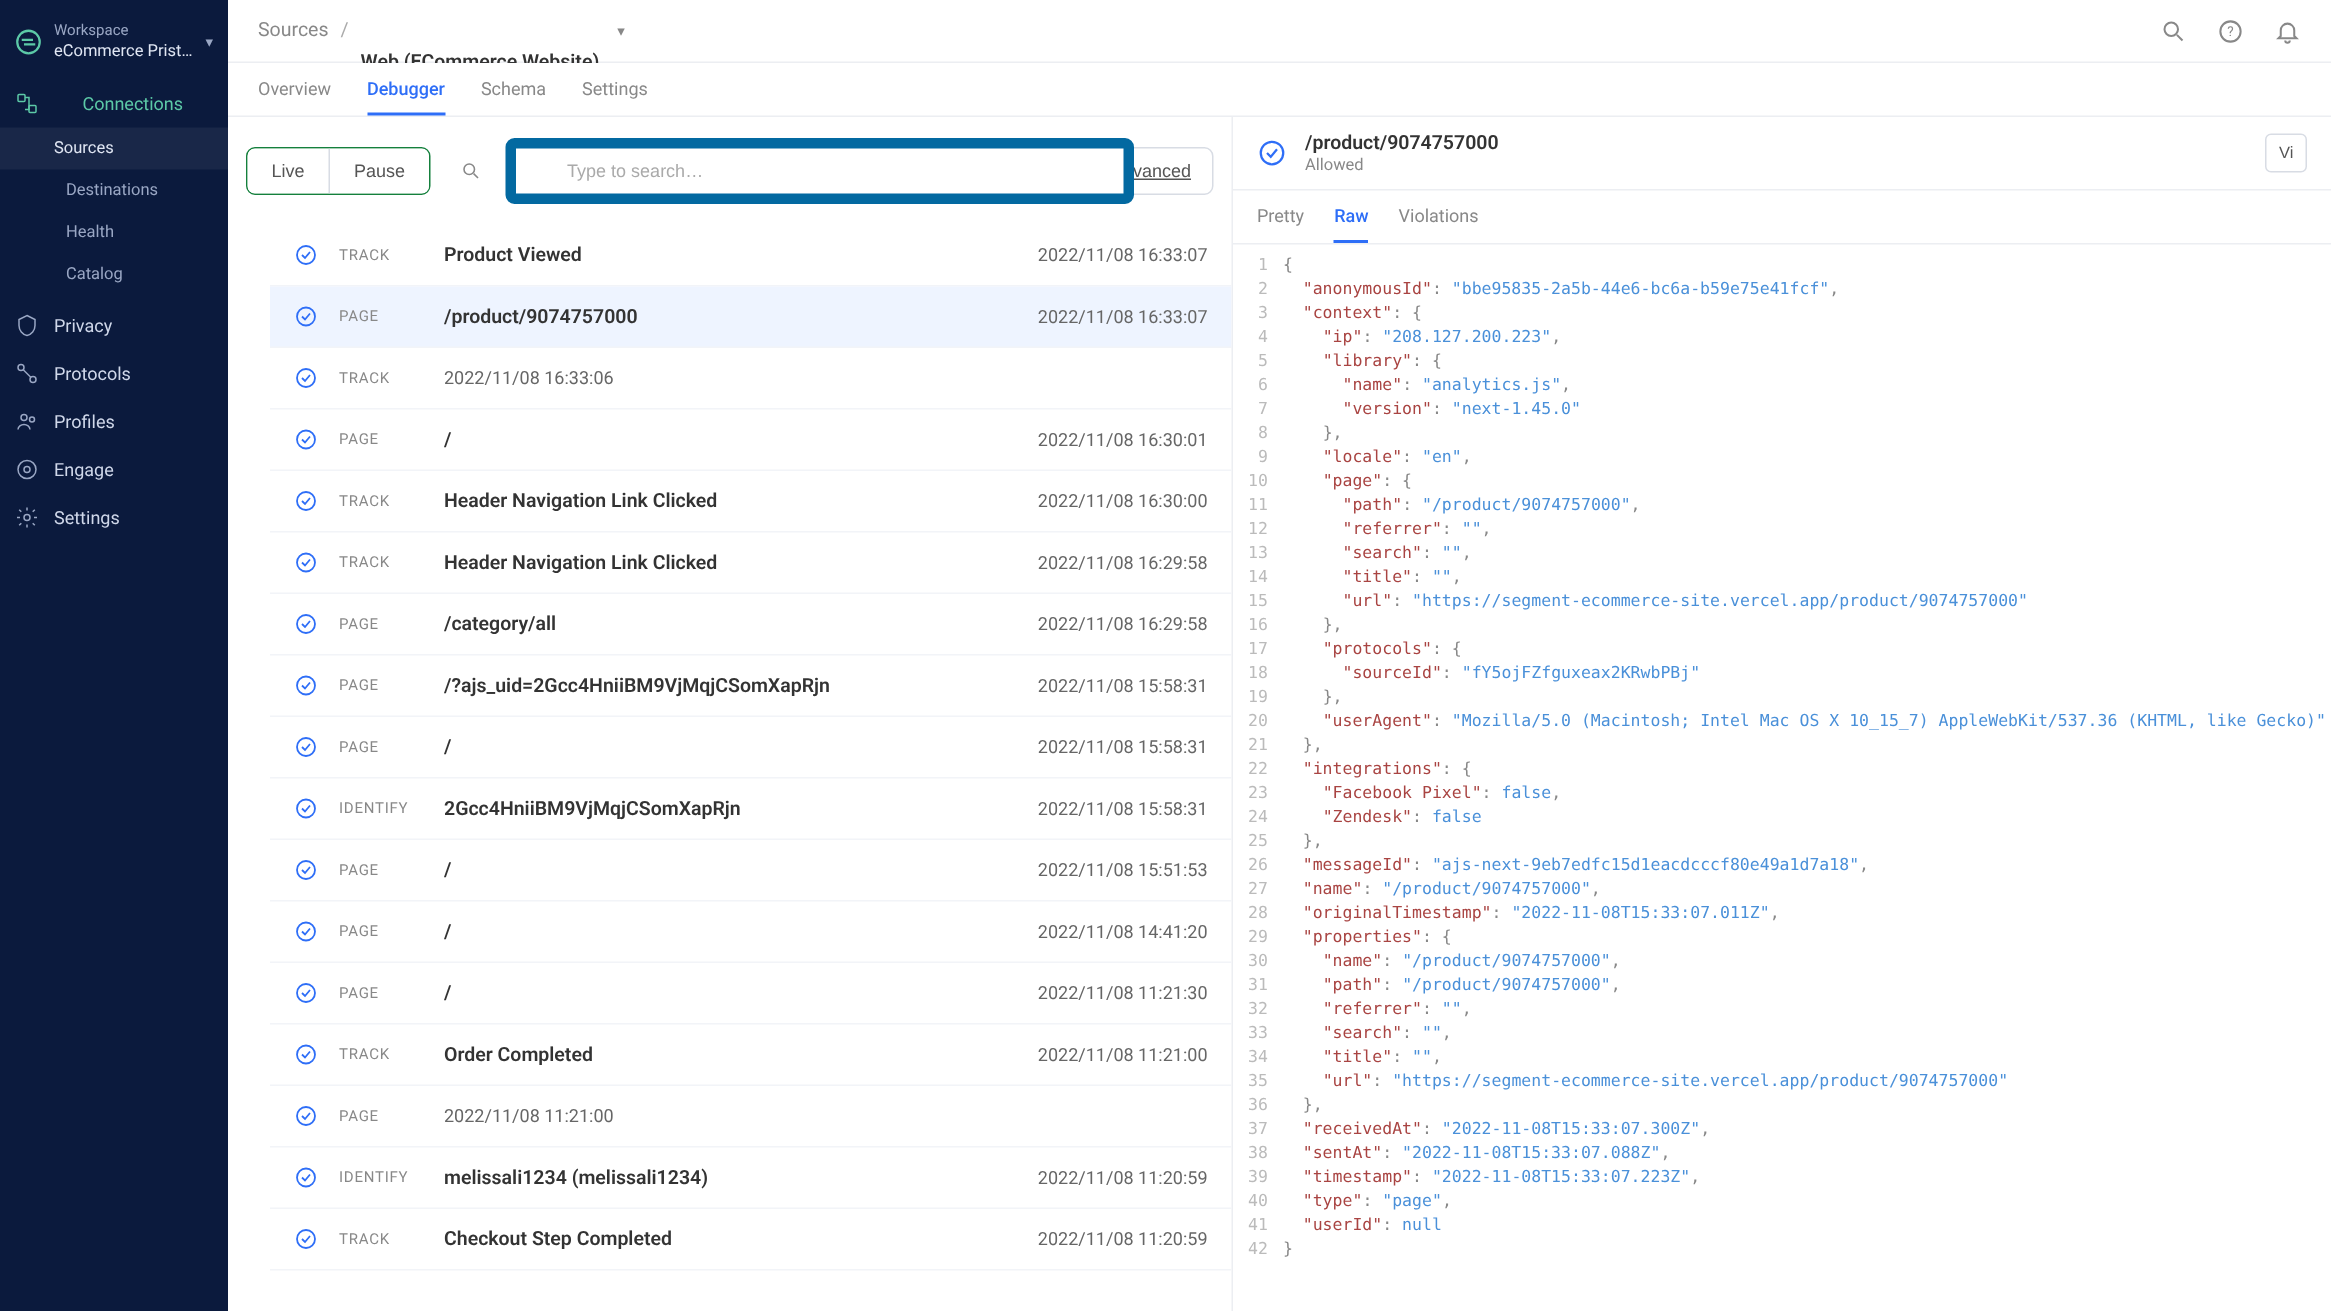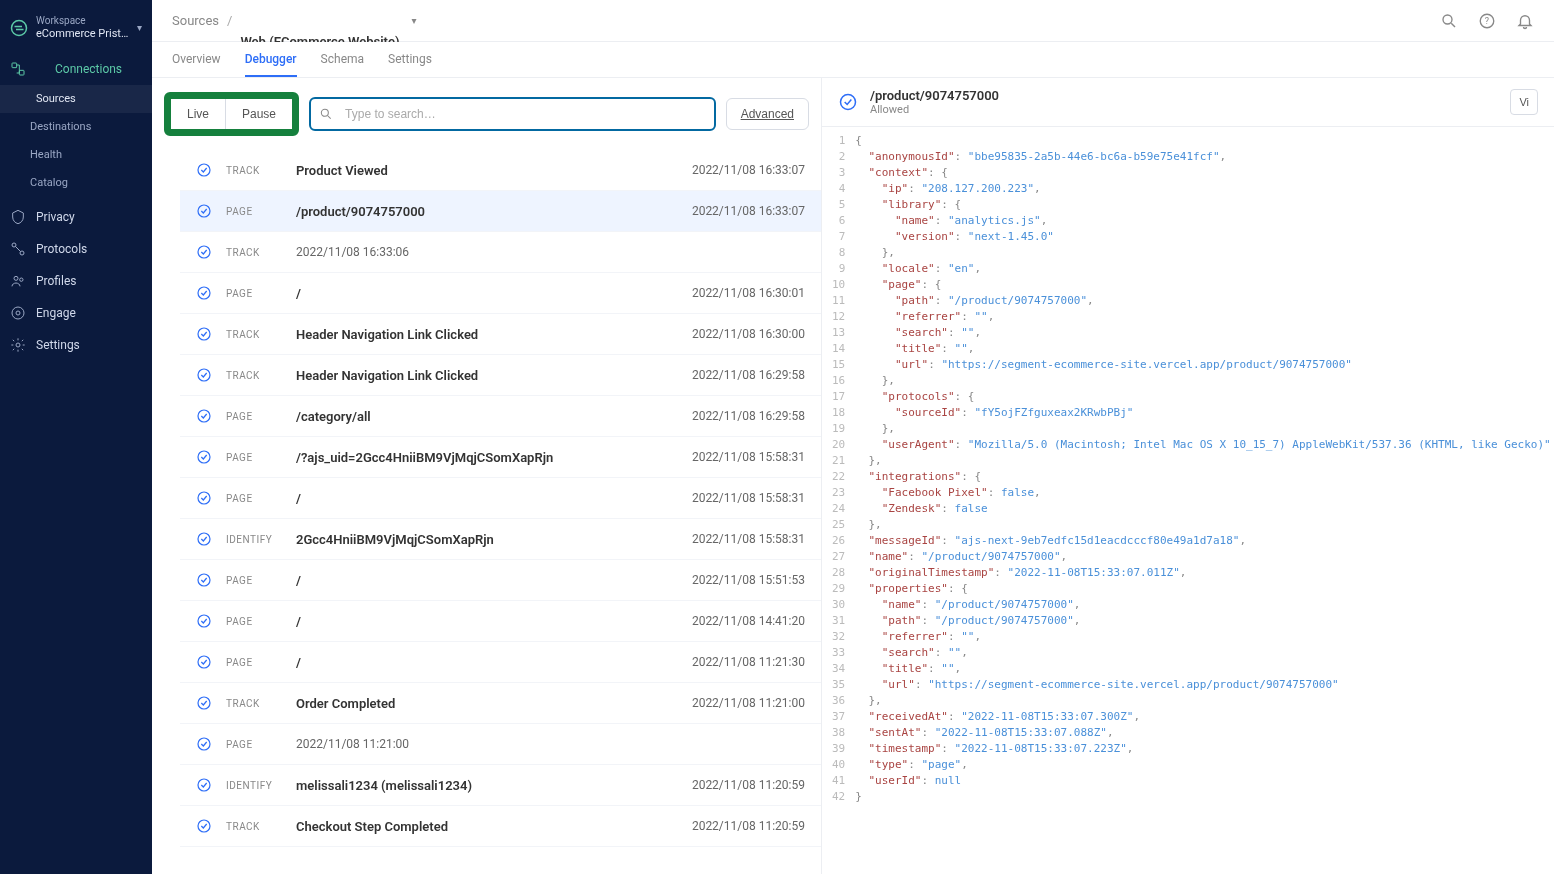--- a/index.html
+++ b/index.html
@@ -10,21 +10,21 @@
 .sidebar { width: 152px; background: #0b1a3d; color: #fff; display: flex; flex-direction: column; padding-top: 8px; }
 .workspace { display: flex; align-items: center; padding: 6px 10px 12px; gap: 8px; }
 .workspace .logo { width: 18px; height: 18px; flex-shrink: 0; }
 .workspace .info { flex: 1; min-width: 0; font-size: 11px; line-height: 1.3; }
 .workspace .info .ws-label { color: #9aa7c4; font-size: 10px; }
 .workspace .info .ws-name { white-space: nowrap; overflow: hidden; text-overflow: ellipsis; color: #e0e6f3; }
 .workspace .chev { color: #9aa7c4; font-size: 10px; }
 .nav-item { display: flex; align-items: center; gap: 10px; padding: 8px 10px; color: #d0d8ea; font-size: 12px; cursor: pointer; }
 .nav-item.active { color: #5cc9a7; gap: 29px; }
 .nav-item .icon { width: 16px; height: 16px; display: flex; align-items: center; justify-content: center; flex-shrink: 0; }
-.nav-sub { padding-left: 30px; font-size: 11px; color: #9aa7c4; cursor: pointer; line-height: 28px; }
+.nav-sub { padding-left: 44px; font-size: 11px; color: #9aa7c4; cursor: pointer; line-height: 28px; }
 .nav-sub.active { background: rgba(255,255,255,0.06); color: #e0e6f3; border-left: 2px solid #5cc9a7; margin-left: -2px; padding-left: 36px; }
 .nav-group { margin-top: 4px; }
 
 
 .main { flex: 1; display: flex; flex-direction: column; background: #fafbfc; min-width: 0; }
 .topbar { height: 42px; display: flex; align-items: center; padding: 0 20px; border-bottom: 1px solid #eceef2; background: #fff; }
 .breadcrumb { display: flex; align-items: center; gap: 8px; font-size: 13px; color: #555; }
 .breadcrumb .crumb-link { color: #888; }
 .breadcrumb .crumb-sep { color: #aaa; }
 .breadcrumb .crumb-current { font-weight: 600; color: #333; margin-top: 42px; }
@@ -34,25 +34,25 @@
 
 .tabs { display: flex; gap: 24px; padding: 0 20px; border-bottom: 1px solid #eceef2; background: #fff; height: 36px; }
 .tab { font-size: 12px; color: #888; display: flex; align-items: center; cursor: pointer; border-bottom: 2px solid transparent; }
 .tab.active { color: #2e6ef7; border-bottom-color: #2e6ef7; font-weight: 500; }
 
 .content { flex: 1; display: flex; min-height: 0; }
 
 
 .events { flex: 0 0 670px; display: flex; flex-direction: column; border-right: 1px solid #eceef2; background: #fff; }
 .events-toolbar { display: flex; align-items: center; gap: 10px; padding: 14px 12px; }
-.seg-control { display: flex; border: 7px solid #15803d; border-radius: 6px; overflow: hidden; }
+.seg-control { display: flex; border: 1px solid #15803d; border-radius: 6px; overflow: hidden; }
 .seg-btn { padding: 8px 16px; font-size: 12px; background: #fff; border: none; cursor: pointer; color: #555; }
 .seg-btn + .seg-btn { border-left: 1px solid #d8dce4; }
 .search-wrap { flex: 1; position: relative; }
-.search-input { width: 100%; padding: 8px 12px 8px 34px; border: 2px solid #0369a1; border-radius: 6px; font-size: 12px; color: #555; }
+.search-input { width: 100%; padding: 8px 12px 8px 34px; border: 7px solid #0369a1; border-radius: 6px; font-size: 12px; color: #555; margin-left: 40px; }
 .search-input::placeholder { color: #aaa; }
 .search-icon { position: absolute; left: 10px; top: 50%; transform: translateY(-50%); color: #888; }
 .adv-btn { padding: 8px 14px; font-size: 12px; border: 1px solid #d8dce4; border-radius: 6px; background: #fff; cursor: pointer; color: #555; text-decoration: underline; }
 
 .event-list { flex: 1; overflow-y: auto; margin-left: 28px; }
 .event-row { display: flex; align-items: center; padding: 12px 16px; border-bottom: 1px solid #f2f4f8; cursor: pointer; gap: 14px; }
 .event-row.selected { background: #eef4ff; }
 .ev-status { width: 16px; height: 16px; color: #2e6ef7; flex-shrink: 0; }
 .ev-type { width: 56px; font-size: 10px; color: #888; letter-spacing: 0.5px; flex-shrink: 0; }
 .ev-name { flex: 1; font-size: 13px; font-weight: 600; color: #333; white-space: nowrap; overflow: hidden; text-overflow: ellipsis; }
@@ -421,20 +421,25 @@
               <svg viewBox="0 0 24 24" width="20" height="20">
                 <circle cx="12" cy="12" r="9" fill="none" stroke="#2e6ef7" stroke-width="1.8"></circle>
                 <path d="M8 12l3 3 5-6" fill="none" stroke="#2e6ef7" stroke-width="1.8"></path>
               </svg>
             </span>
           <div class="titles">
             <div class="d-title">/product/9074757000</div>
             <div class="d-sub">Allowed</div>
           </div>
           <button class="vi-btn">Vi</button>
+        </div>
+        <div class="detail-tabs">
+          <div class="dtab">Pretty</div>
+          <div class="dtab active">Raw</div>
+          <div class="dtab">Violations</div>
         </div>
         <div class="code-view">
           <div class="gutter" id="gutter">
               <div>1</div>
               <div>2</div>
               <div>3</div>
               <div>4</div>
               <div>5</div>
               <div>6</div>
               <div>7</div>

